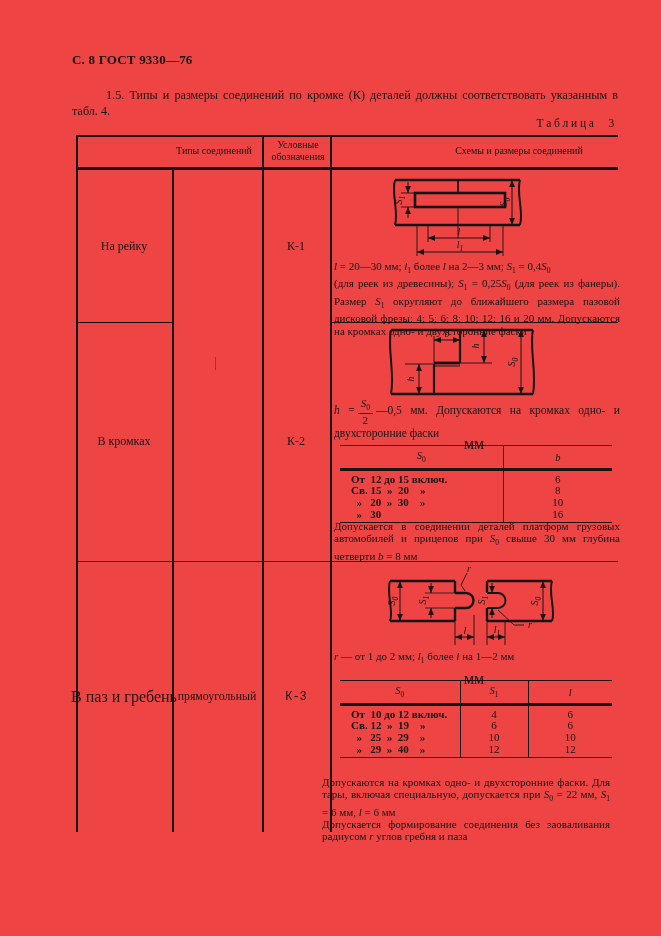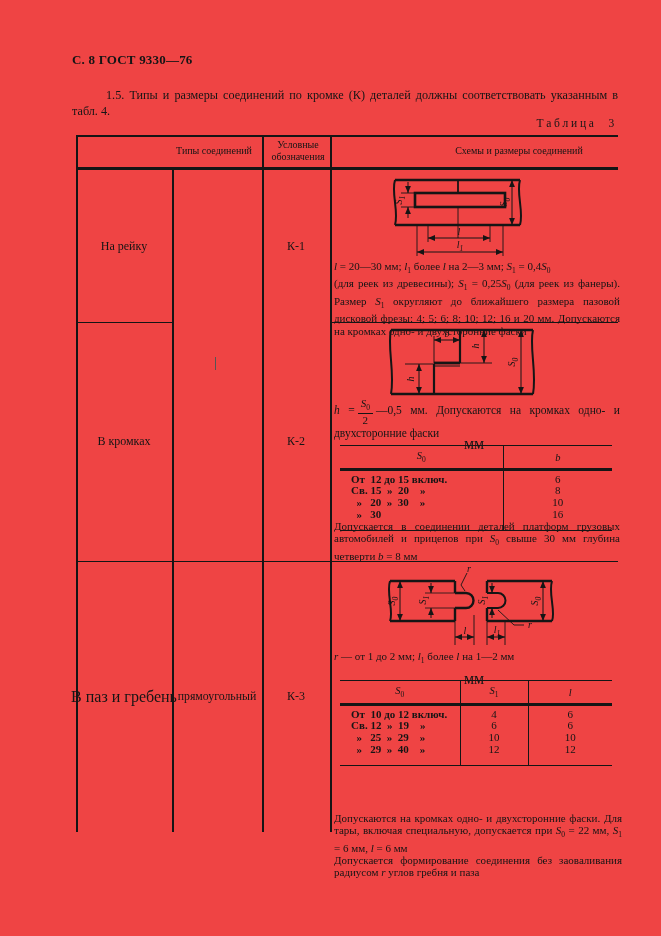--- a/index.html
+++ b/index.html
@@ -30,21 +30,21 @@
   .frac .den{display:block;}
   table.sub{position:absolute;border-collapse:collapse;width:272px;font-size:11px;
             border-top:1.4px solid #151515;border-bottom:1.4px solid #151515;
             table-layout:fixed;}
   .sub td{padding:0;}
   .sub td+td{border-left:1.4px solid #151515;}
   .sub thead td{border-bottom:3px solid #151515;text-align:center;font-size:10.5px;
                 padding:4px 0 4px;}
   .sub tbody td{text-align:center;line-height:11.7px;}
   .sub tbody tr:first-child td{padding-top:2.5px;}
-  .sub tbody tr:last-child td{padding-bottom:10px;}
+  .sub tbody tr:last-child td{padding-bottom:2px;}
   .sub td.rng{text-align:left;padding-left:11px;white-space:pre;font-weight:bold;}
   svg{display:block;}
 </style>
 </head>
 <body>
 
 <div class="page">
 
   <div class="abs doc-header">С. 8 ГОСТ 9330—76</div>
   <div class="abs intro">1.5. Типы и размеры соединений по кромке (К) деталей должны соответствовать указанным в табл. 4.</div>
@@ -66,21 +66,21 @@
     <div class="hdr" style="left:0;top:0;width:186px;height:32px;">Типы соединений</div>
     <div class="hdr" style="left:186px;top:0;width:68px;height:32px;font-size:10px;padding:0 2px;white-space:normal;">Условные обозначения</div>
     <div class="hdr" style="left:254px;top:0;width:288px;height:32px;">Схемы и размеры соединений</div>
 
     <div class="cell" style="left:0;top:35px;width:96px;height:152px;">На рейку</div>
     <div class="cell" style="left:186px;top:35px;width:68px;height:152px;">К-1</div>
     <div class="cell" style="left:0;top:187px;width:96px;height:239px;">В кромках</div>
     <div class="cell" style="left:186px;top:187px;width:68px;height:239px;">К-2</div>
     <div class="cell" style="left:0;top:426px;width:96px;height:271px;font-size:16px;">В паз и гребень</div>
     <div class="cell" style="left:96px;top:426px;width:90px;height:271px;font-size:11.8px;">прямоугольный</div>
-    <div class="cell" style="left:186px;top:426px;width:68px;height:271px;">К-3</div>
+    <div class="cell" style="left:186px;top:426px;width:68px;height:271px;font-family:Liberation Mono, monospace;">К-3</div>
 
     <div class="diagram" style="left:308px;top:41px;width:150px;height:85px;">
       <svg width="150" height="85" viewBox="0 0 150 85">
         <defs>
           <marker id="k1a" orient="auto-start-reverse" markerWidth="9" markerHeight="7" refX="7" refY="3.5" markerUnits="userSpaceOnUse">
             <path d="M0,0.6 L7,3.5 L0,6.4 Z" fill="#151515"></path>
           </marker>
         </defs>
         <g stroke="#151515" fill="none">
           <path d="M11,4 H136" stroke-width="2.4"></path>
@@ -252,16 +252,16 @@
           <td>10</td>
           <td>10</td>
         </tr>
         <tr>
           <td class="rng">  »   29  »  40    »</td>
           <td>12</td>
           <td>12</td>
         </tr>
       </tbody>
     </table>
-    <div class="note" style="left:258px;top:641px;width:288px;margin-top:36px;">Допускаются на кромках одно- и двухсторонние фаски. Для тары, включая специальную, допускается при <i>S</i><sub>0</sub> = 22 мм, <i>S</i><sub>1</sub> = 6 мм, <i>l</i> = 6 мм<br>Допускается формирование соединения без заоваливания радиусом <i>r</i> углов гребня и паза</div>
+    <div class="note" style="left:246px;top:641px;width:288px;">Допускаются на кромках одно- и двухсторонние фаски. Для тары, включая специальную, допускается при <i>S</i><sub>0</sub> = 22 мм, <i>S</i><sub>1</sub> = 6 мм, <i>l</i> = 6 мм<br>Допускается формирование соединения без заоваливания радиусом <i>r</i> углов гребня и паза</div>
 
   </div>
 </div>
 
 </body></html>

